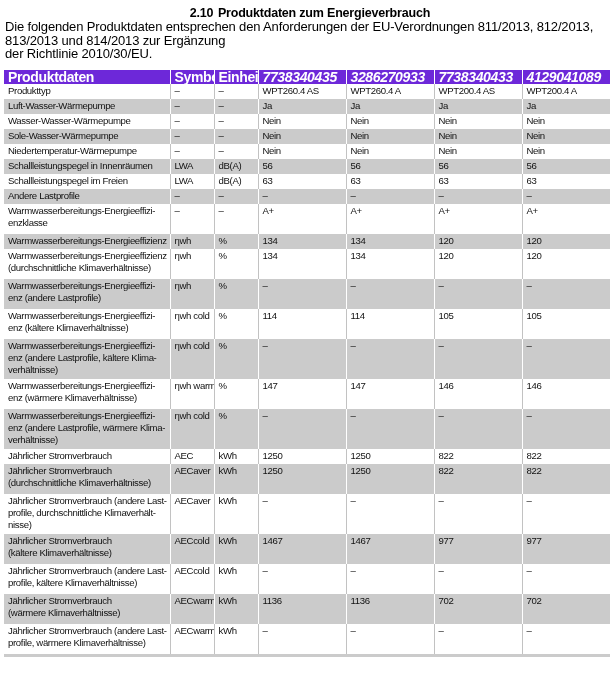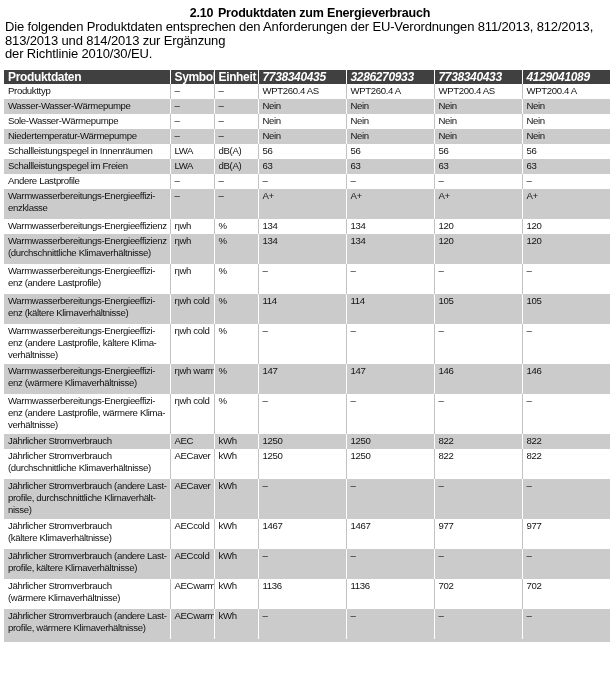--- a/index.html
+++ b/index.html
@@ -42,26 +42,26 @@
     vertical-align:top;
     text-align:left;
     padding:1px 3px 1px 4px;
     font-size:9.6px;
     line-height:12.3px;
     letter-spacing:-0.35px;
     white-space:pre;
     overflow:hidden;
   }
   thead th {
-    background:#404040;
+    background:#6d28d9;
     color:#ffffff;
     font-weight:bold;
     border-right:1px solid #ffffff;
     height:12px;
-    font-size:12px;
+    font-size:14px;
   }
   thead th.part-number { font-style:italic; }
   thead th:last-child { border-right:none; }
 
   tbody td { border-right:1px solid #c2c2c2; }
   tbody td:last-child { border-right:none; }
   tbody tr:nth-child(even) { background:#cbcbcb; }
   tbody tr:nth-child(even) td { border-right-color:#ffffff; }
 
   tr.lines-1 td { height:13px; }
@@ -105,20 +105,29 @@
         <tr class="lines-1">
           <td>Produkttyp</td>
           <td>–</td>
           <td>–</td>
           <td>WPT260.4 AS</td>
           <td>WPT260.4 A</td>
           <td>WPT200.4 AS</td>
           <td>WPT200.4 A</td>
         </tr>
         <tr class="lines-1">
+          <td>Luft-Wasser-Wärmepumpe</td>
+          <td>–</td>
+          <td>–</td>
+          <td>Ja</td>
+          <td>Ja</td>
+          <td>Ja</td>
+          <td>Ja</td>
+        </tr>
+        <tr class="lines-1">
           <td>Wasser-Wasser-Wärmepumpe</td>
           <td>–</td>
           <td>–</td>
           <td>Nein</td>
           <td>Nein</td>
           <td>Nein</td>
           <td>Nein</td>
         </tr>
         <tr class="lines-1">
           <td>Sole-Wasser-Wärmepumpe</td>

